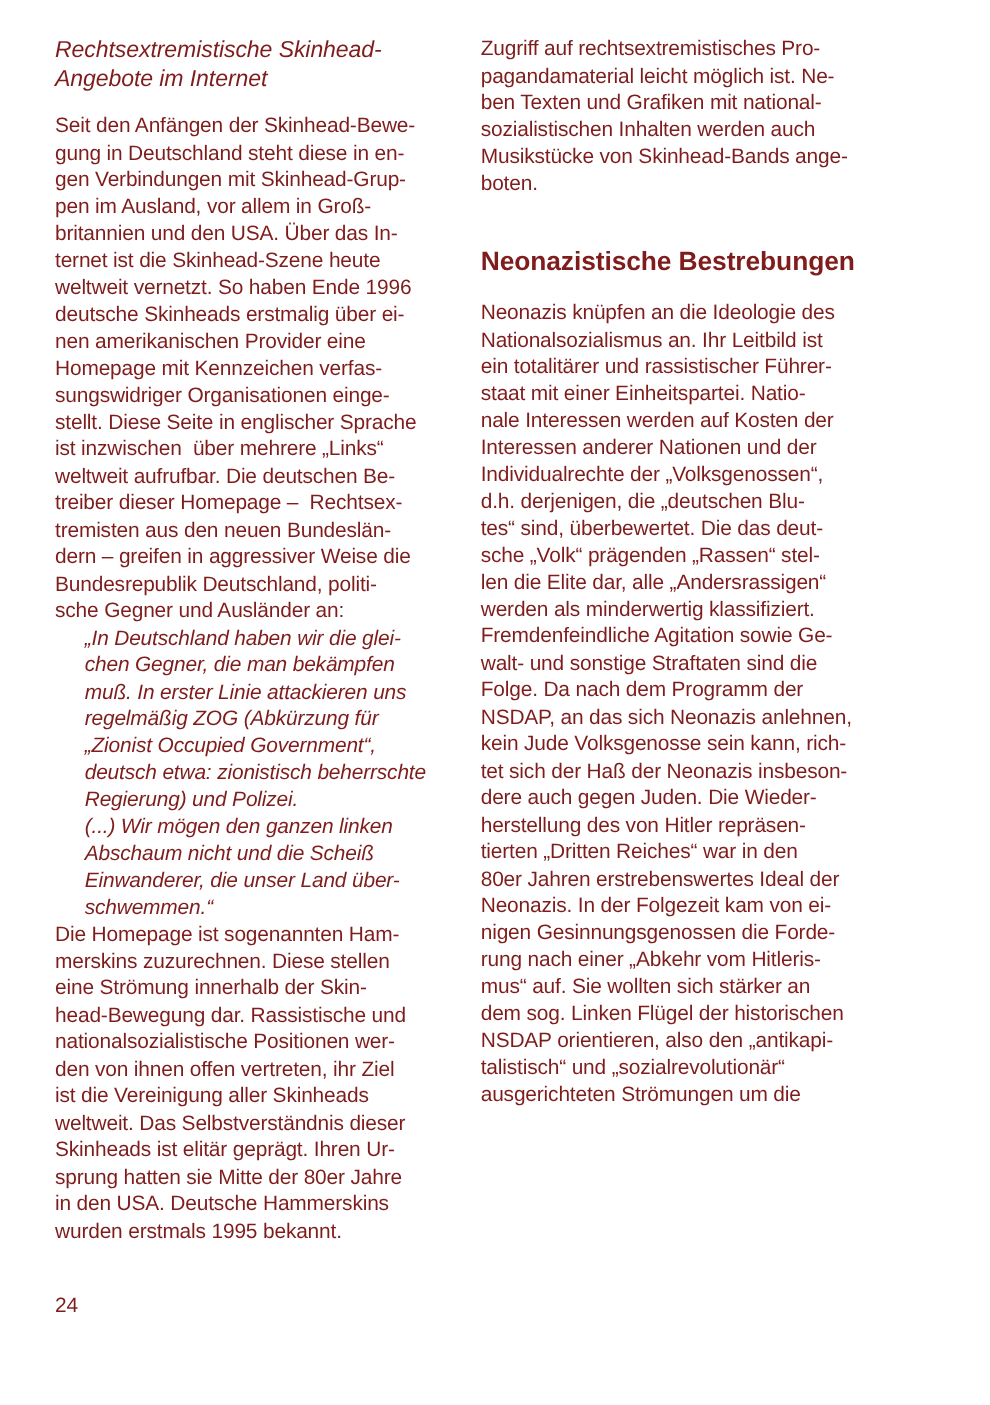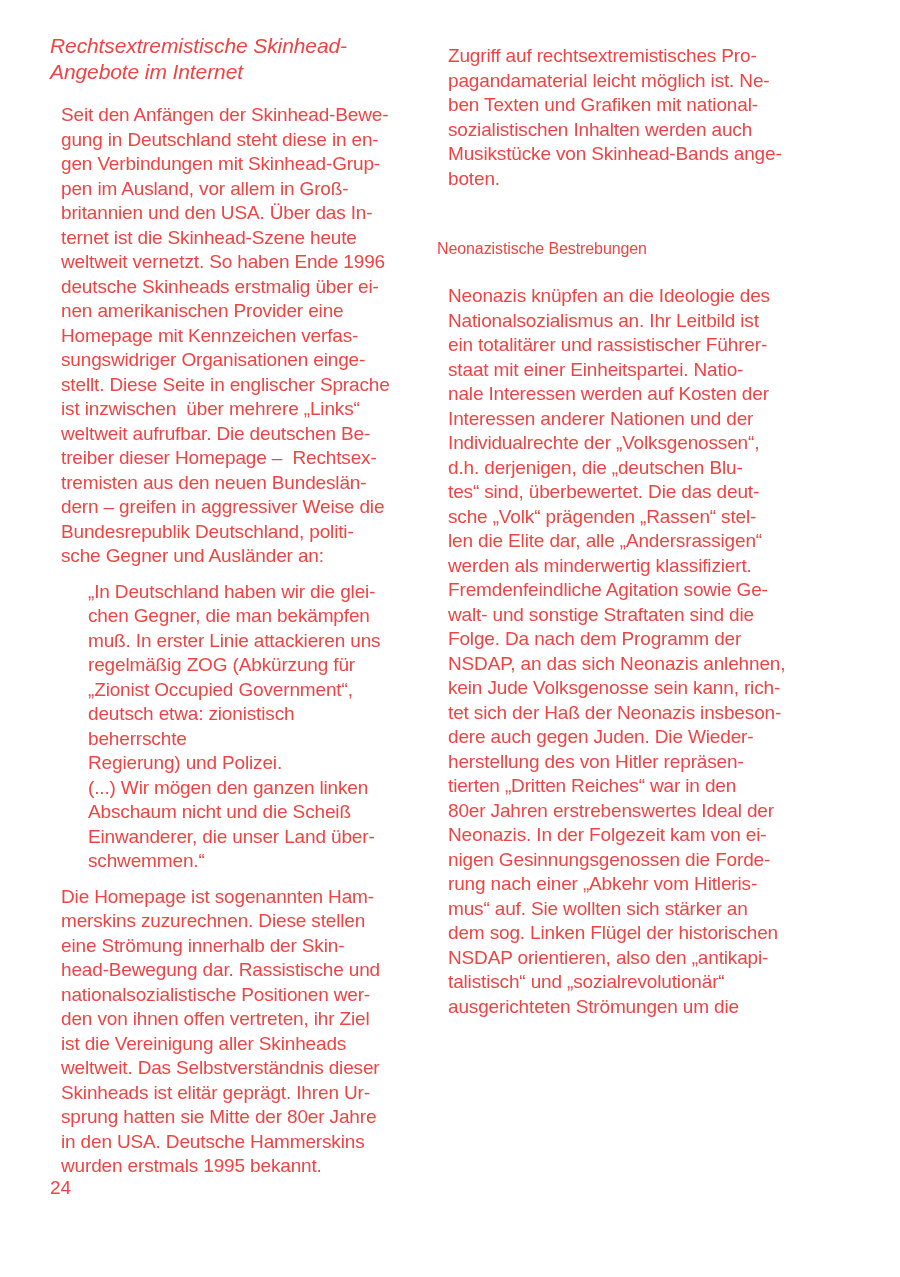--- a/index.html
+++ b/index.html
@@ -3,55 +3,56 @@
 <meta charset="utf-8">
 <style>
   * { box-sizing: border-box; }
   html, body { margin: 0; padding: 0; }
   body { background: #ffffff; }
   .page {
     position: relative;
     width: 900px;
     height: 1277px;
     background: #ffffff;
-    color: #ef4444;
+    color: #7f1d1d;
     font-family: "Liberation Sans", sans-serif;
     overflow: hidden;
   }
   .column {
     position: absolute;
     top: 33px;
   }
   .column-left  { left: 50px;  width: 356px; }
   .column-right { left: 437px; width: 362px; }
 
   .body-text {
     font-size: 19px;
     line-height: 24.5px;
     white-space: pre-wrap;
     letter-spacing: -0.15px;
-    margin: 11px;
+    margin: 0;
   }
   .section-heading-italic {
     font-style: italic;
     font-weight: normal;
     font-size: 21px;
     line-height: 25.5px;
     letter-spacing: -0.1px;
     white-space: pre-wrap;
     margin: 0 0 19px 0;
   }
   .section-heading-bold {
-    font-weight: normal;
-    font-size: 16px;
+    font-weight: bold;
+    font-size: 24px;
     line-height: 26px;
     letter-spacing: -0.1px;
     margin: 45px 0 22px 0;
   }
   .quote-block {
+    font-style: italic;
     padding-left: 27px;
   }
   .page-number {
     position: absolute;
     left: 50px;
     top: 1176px;
     font-size: 19px;
     line-height: 24.5px;
   }
 </style>

